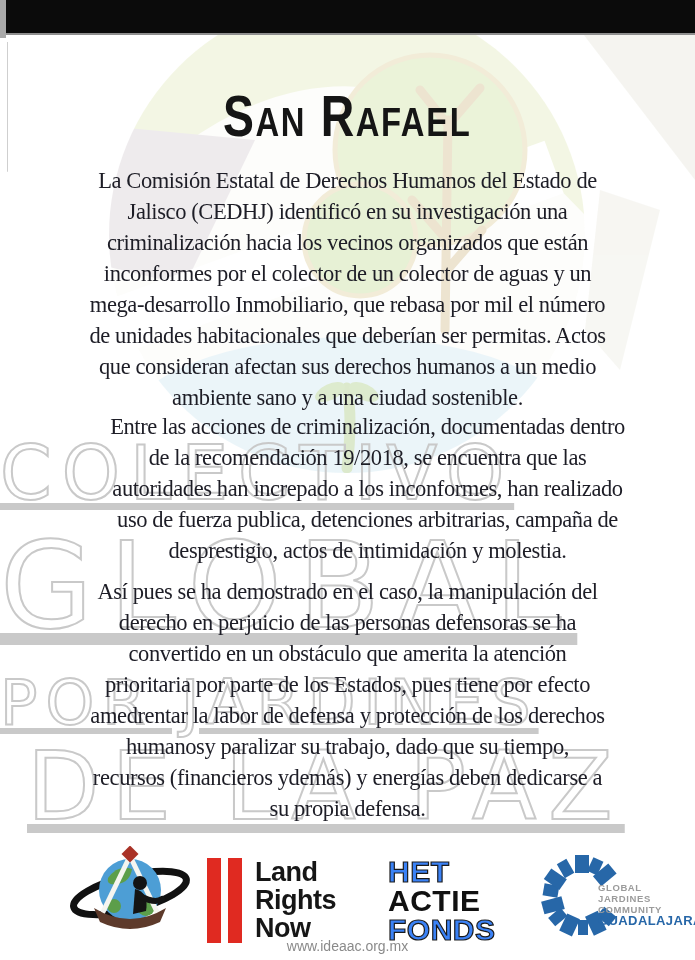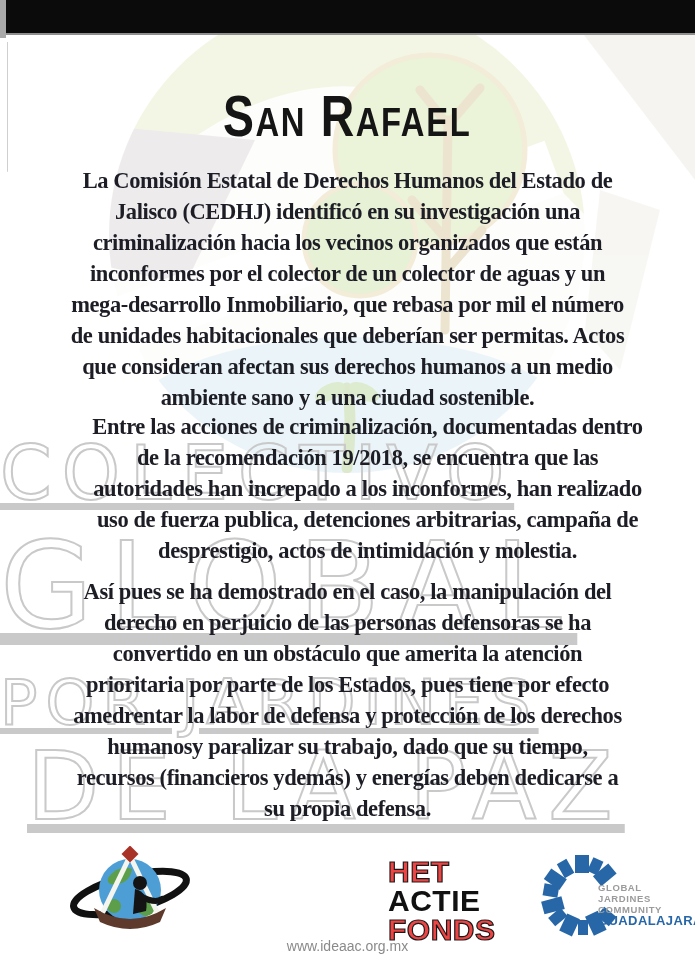--- a/index.html
+++ b/index.html
@@ -25,37 +25,37 @@
   .wm4{top:732px;font-size:94px;letter-spacing:12px;padding-left:27px;}
 
   
   .title{position:absolute;top:82px;left:0;width:100%;text-align:center;z-index:4;}
   .title-inner{display:inline-block;transform:scaleX(0.8);
     font-family:"Liberation Sans",sans-serif;font-weight:bold;
     font-variant:small-caps;font-size:58px;letter-spacing:2px;color:#151515;}
 
   
   .para{position:absolute;left:0;width:100%;text-align:center;white-space:pre-line;z-index:4;
-    font-family:"Liberation Serif",serif;font-weight:bold;
+    font-family:"Liberation Serif",serif;font-weight:normal;
     font-size:22.5px;line-height:31px;letter-spacing:-0.4px;color:#1d1d26;}
   .p1{top:165px;}
   .p2{top:411px;margin-left:20px;}
   .p3{top:576px;}
 
   
   .footer{position:absolute;left:0;top:840px;width:695px;height:120px;z-index:5;}
   .idea-logo{position:absolute;left:66px;top:6px;}
   .idea-label{position:absolute;left:66px;top:92px;width:128px;text-align:center;
     font-weight:bold;font-size:21px;letter-spacing:2px;color:#111;}
   .lrn{position:absolute;left:207px;top:18px;display:flex;align-items:flex-start;}
   .lrn-bar{width:14px;height:85px;background:#e02a21;}
   .lrn-bar + .lrn-bar{margin-left:7px;}
   .lrn-text{margin-left:13px;font-weight:bold;font-size:27px;line-height:28px;color:#161616;letter-spacing:-0.5px;}
   .haf{position:absolute;left:388px;top:17px;font-weight:bold;font-size:30px;line-height:29px;letter-spacing:0.5px;}
-  .haf-outline{color:#ef4444;-webkit-text-stroke:1.2px #1a1a1a;}
+  .haf-outline{color:#3b82f6;-webkit-text-stroke:1.2px #1a1a1a;}
   .haf-solid{color:#111111;}
   .gs-logo{position:absolute;left:536px;top:10px;}
   .gs-text{position:absolute;left:598px;top:42px;font-size:9.5px;line-height:11px;
     font-weight:bold;color:#9b9b9b;letter-spacing:0.6px;}
   .gs-city{color:#2767a8;font-size:13px;letter-spacing:0.4px;}
   .site-url{position:absolute;left:0;top:98px;width:100%;text-align:center;font-size:14px;color:#8a8a8a;}
 </style>
 </head>
 <body>
 
@@ -129,20 +129,29 @@
     <circle cx="48" cy="60" r="7" fill="#5c9e4a"></circle>
     <path d="M64,10 L36,68" stroke="#f5f5f0" stroke-width="5"></path>
     <path d="M64,10 L92,68" stroke="#f5f5f0" stroke-width="5"></path>
     <rect x="58" y="2" width="12" height="12" fill="#a93226" transform="rotate(45 64 8)"></rect>
     <circle cx="74" cy="37" r="7" fill="#141414"></circle>
     <path d="M69,43 q14,3 11,22 l-13,3 Z" fill="#141414"></path>
     <path d="M74,50 q15,8 22,3" stroke="#141414" stroke-width="6" fill="none" stroke-linecap="round"></path>
     <path d="M28,62 Q64,84 100,62 L94,76 Q64,90 34,76 Z" fill="#5d3a2b"></path>
   </svg>
 
+  <div class="lrn">
+    <div class="lrn-bar"></div>
+    <div class="lrn-bar"></div>
+    <div class="lrn-text">
+      <div>Land</div>
+      <div>Rights</div>
+      <div>Now</div>
+    </div>
+  </div>
 
   <div class="haf">
     <div class="haf-outline">HET</div>
     <div class="haf-solid">ACTIE</div>
     <div class="haf-outline">FONDS</div>
   </div>
 
   <svg class="gs-logo" width="92" height="92" viewBox="0 0 92 92">
     <g fill="#2767a8">
       <rect x="39" y="5" width="14" height="18" transform="rotate(0 46 46)"></rect>

